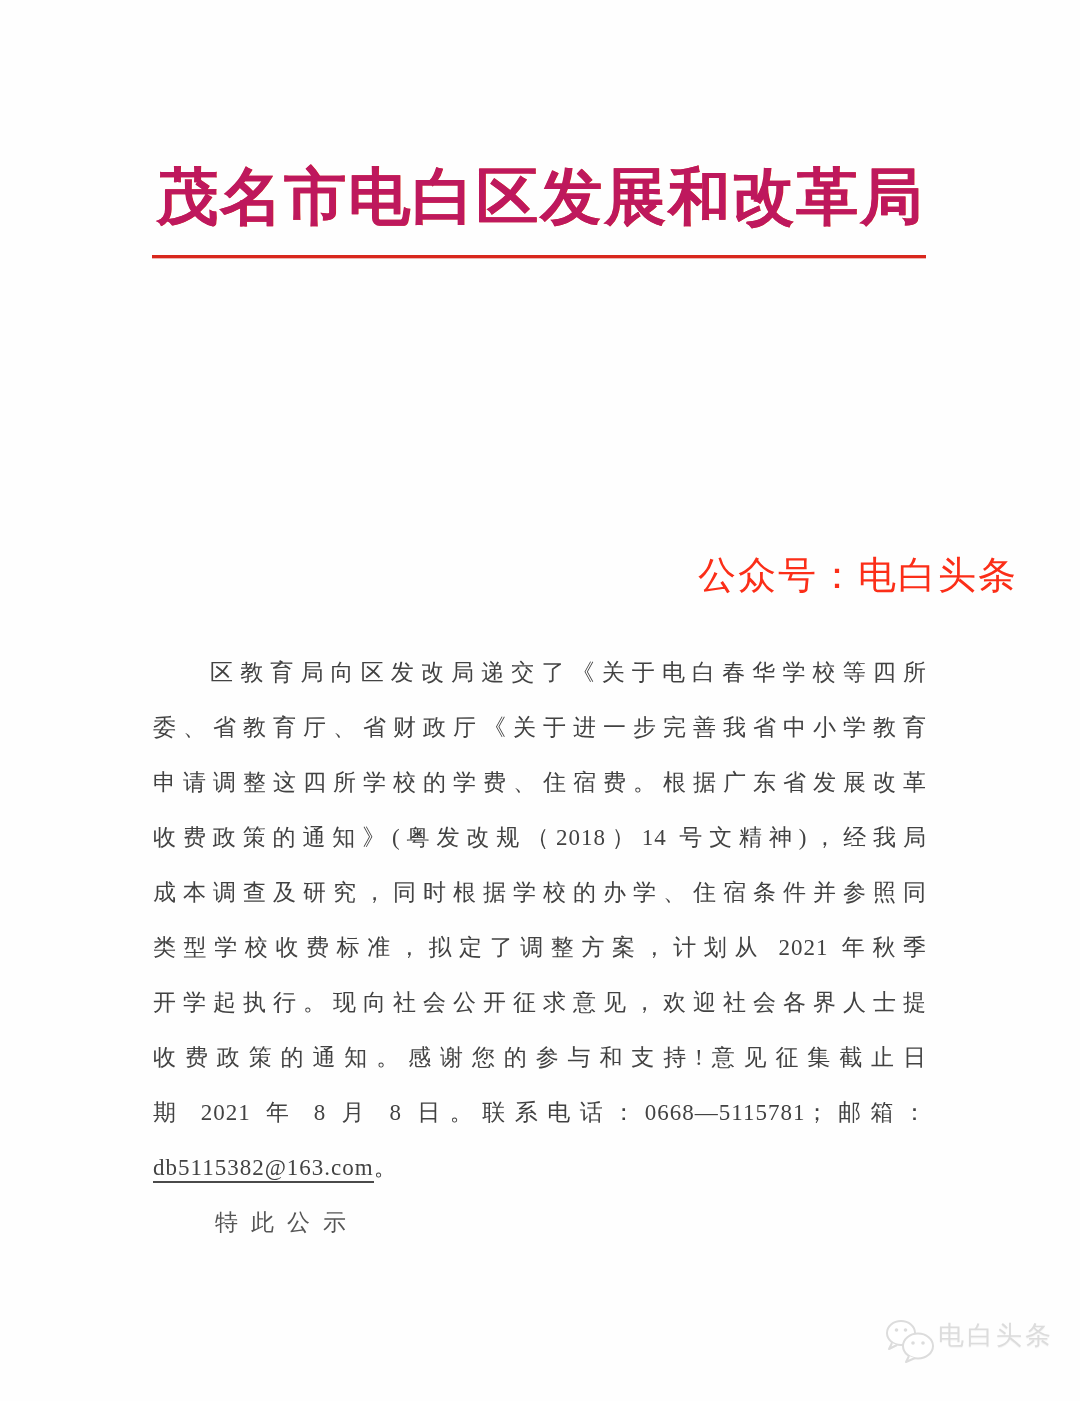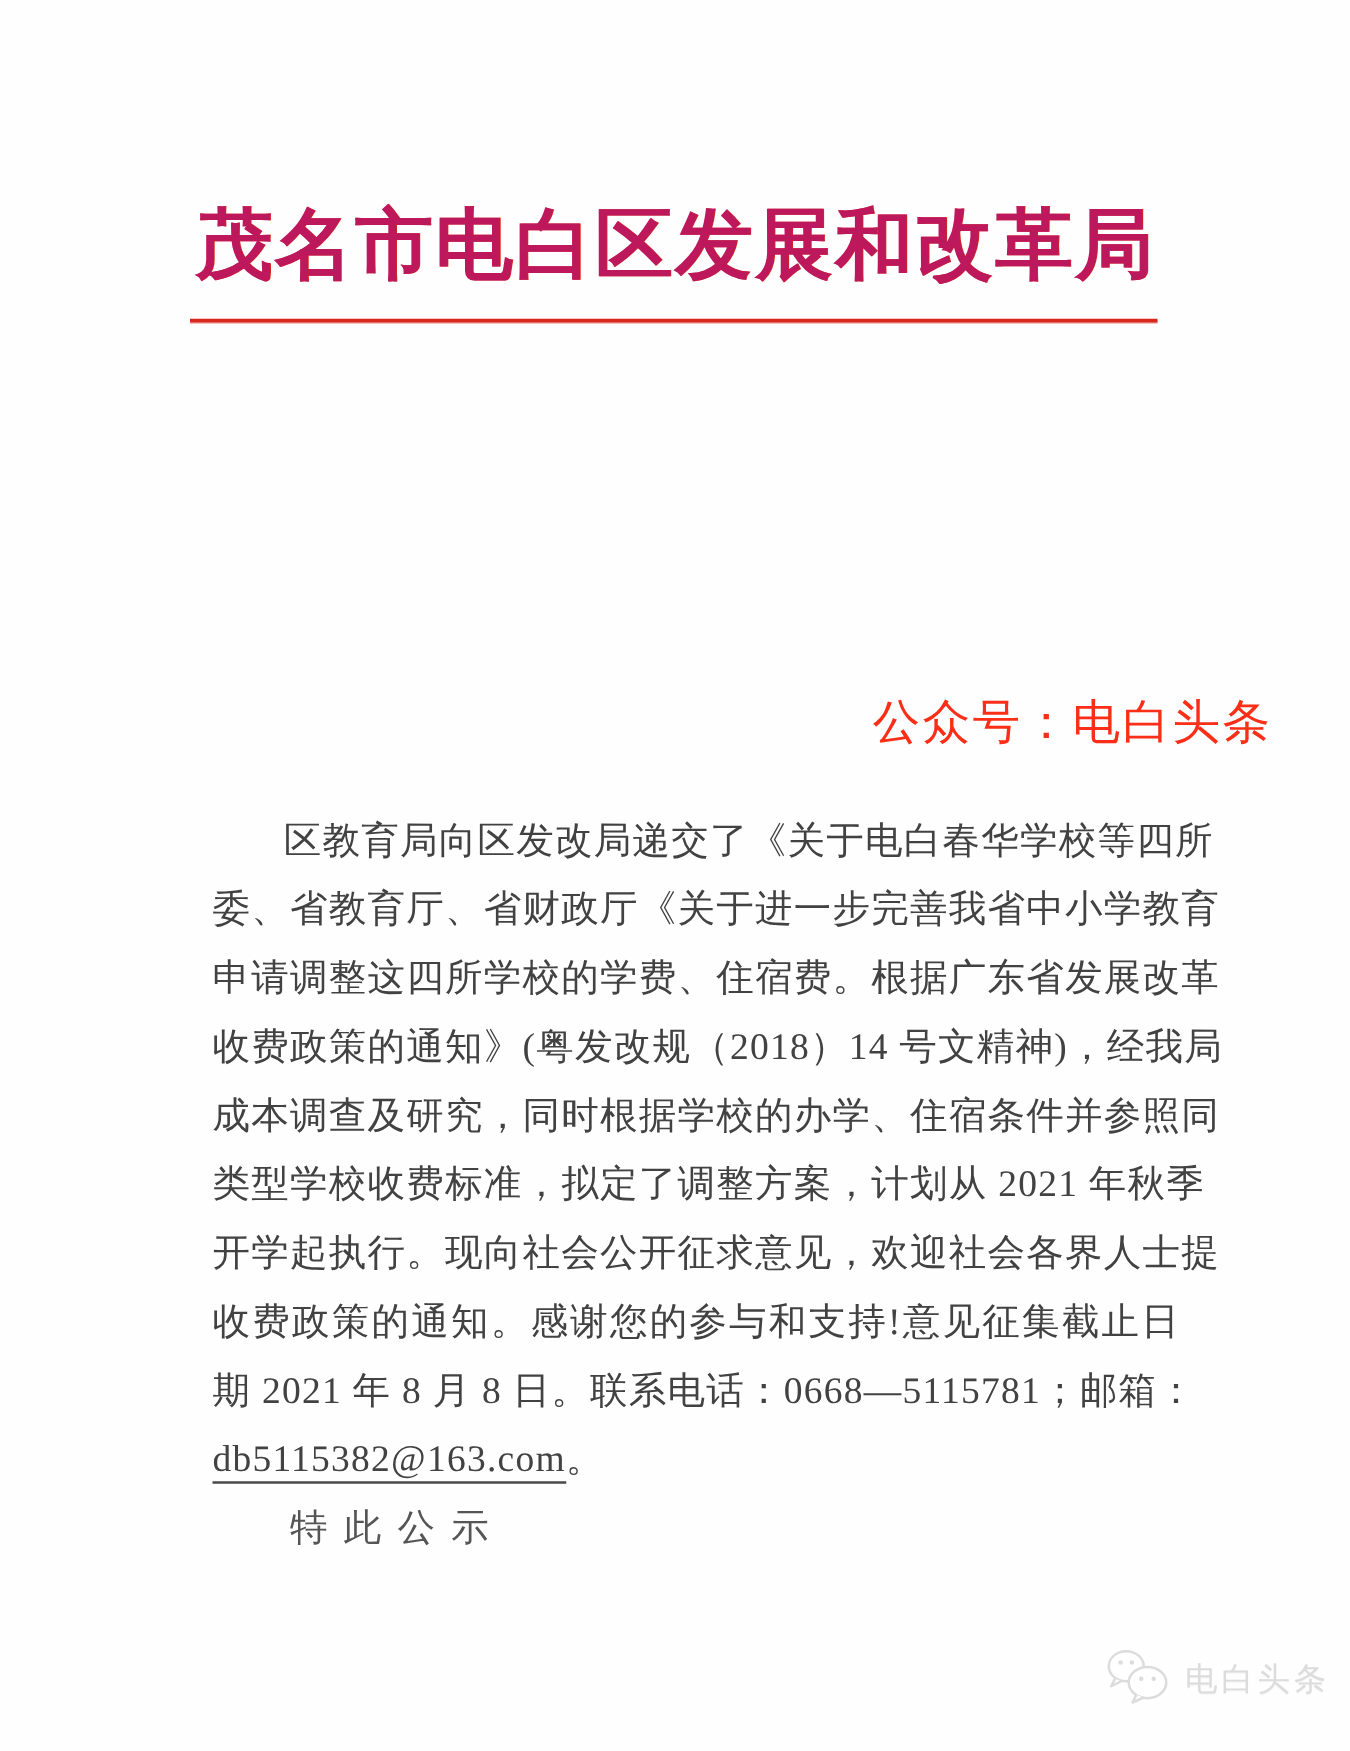--- a/index.html
+++ b/index.html
@@ -54,38 +54,37 @@
     letter-spacing: 2px;
     color: #1e1e1e;
     white-space: nowrap;
   }
 
   
   .overlay-red {
     position: absolute;
     top: 556px;
     left: 698px;
-    font-family: Liberation Sans, sans-serif;
+    font-family: Liberation Mono, monospace;
     font-size: 38px;
     line-height: 44px;
     color: #fb2e18;
     letter-spacing: 2px;
     white-space: nowrap;
   }
 
   
   .body-text {
     position: absolute;
     top: 645px;
     left: 153px;
     width: 774px;
-    font-size: 30px;
+    font-size: 23px;
     color: #424242;
     letter-spacing: 1px;
-    margin-left: 17px;
   }
   .body-line {
     line-height: 55px;
     height: 55px;
     text-align: justify;
     text-align-last: justify;
     white-space: nowrap;
   }
   .body-line.indent {
     padding-left: 57px;
@@ -106,22 +105,20 @@
     color: #555555;
     white-space: nowrap;
   }
 
   
   .footer-watermark {
     position: absolute;
     top: 1318px;
     left: 884px;
     display: flex;
-    align-items: center;
-    gap: 10px;
   }
   .footer-watermark .wm-text {
     font-family: "Liberation Sans", "DejaVu Sans", sans-serif;
     font-size: 26px;
     color: #dcdcdc;
     letter-spacing: 3px;
     white-space: nowrap;
     text-shadow: 0 1px 1px #f2f2f2;
   }
 </style>

